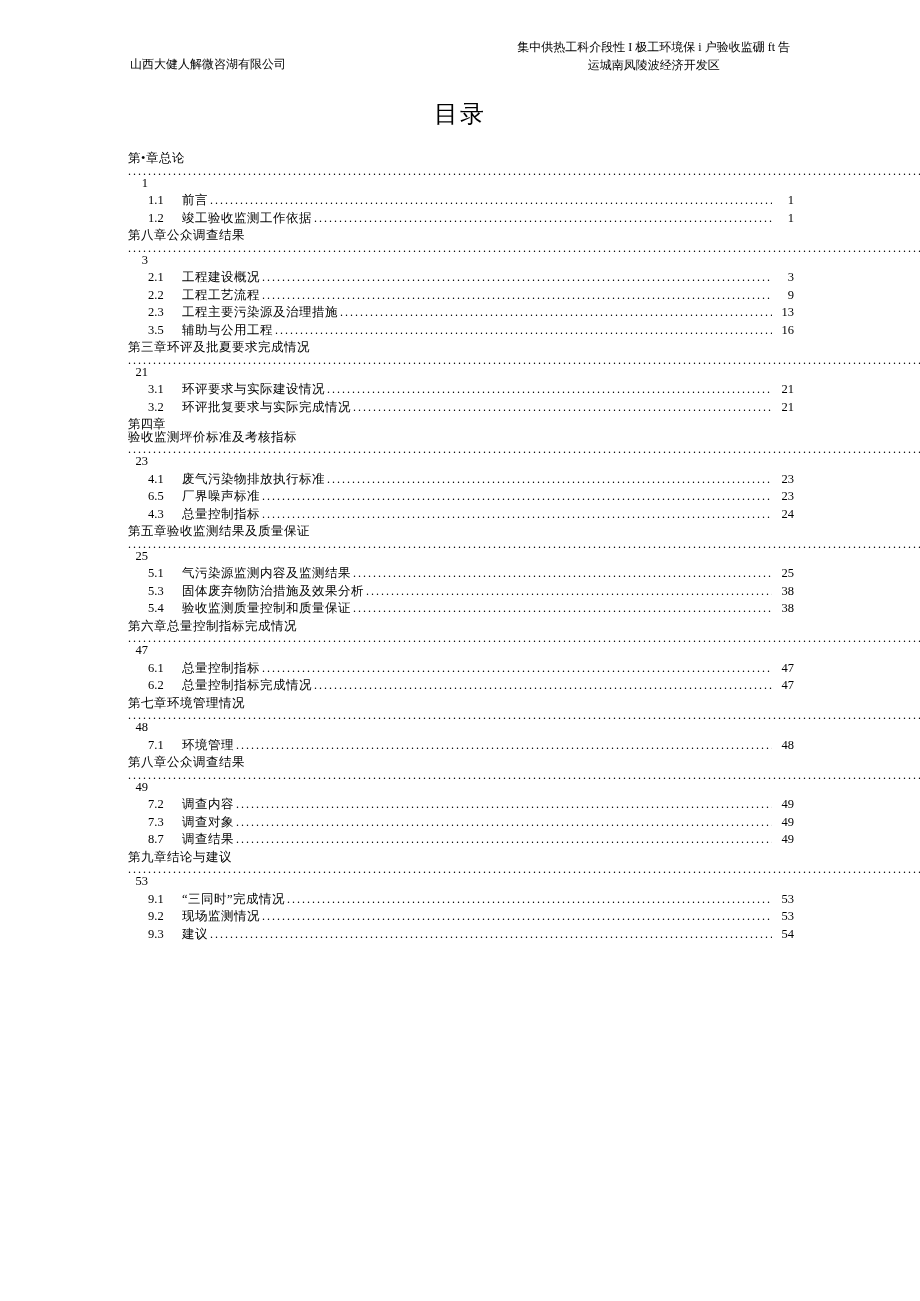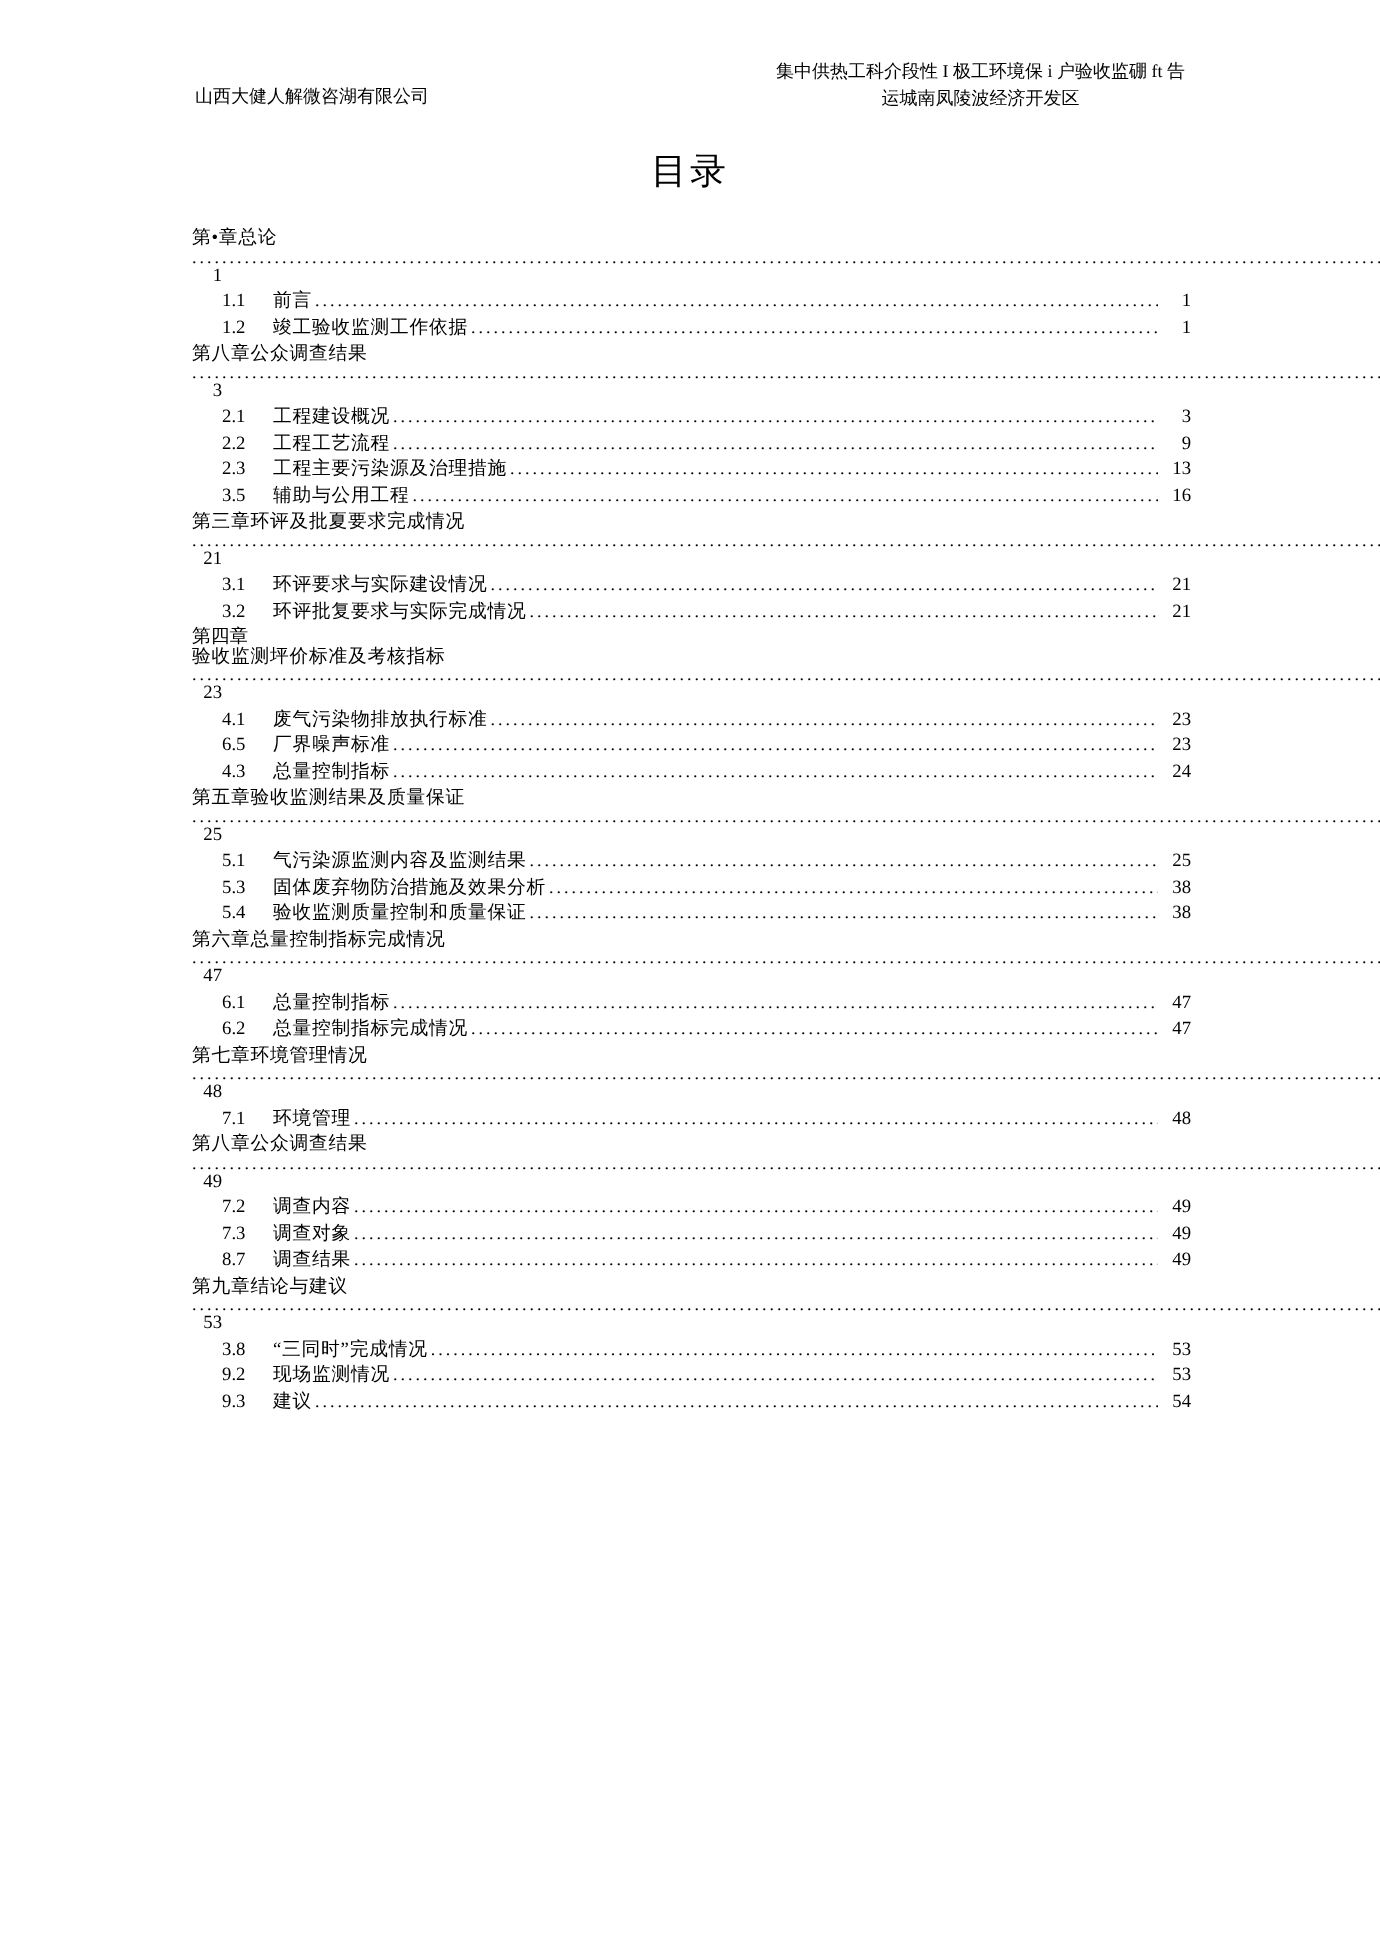--- a/index.html
+++ b/index.html
@@ -257,21 +257,21 @@
         <span class="toc-label">调查结果</span>
         <span class="toc-dots"></span>
         <span class="toc-page">49</span>
       </div>
       <div class="toc-row level1">
         <span class="toc-label">第九章结论与建议</span>
         <span class="toc-dots"></span>
         <span class="toc-page">53</span>
       </div>
       <div class="toc-row level2">
-        <span class="toc-num">3.8</span>
+        <span class="toc-num">9.1</span>
         <span class="toc-label">“三同时”完成情况</span>
         <span class="toc-dots"></span>
         <span class="toc-page">53</span>
       </div>
       <div class="toc-row level2">
         <span class="toc-num">9.2</span>
         <span class="toc-label">现场监测情况</span>
         <span class="toc-dots"></span>
         <span class="toc-page">53</span>
       </div>

